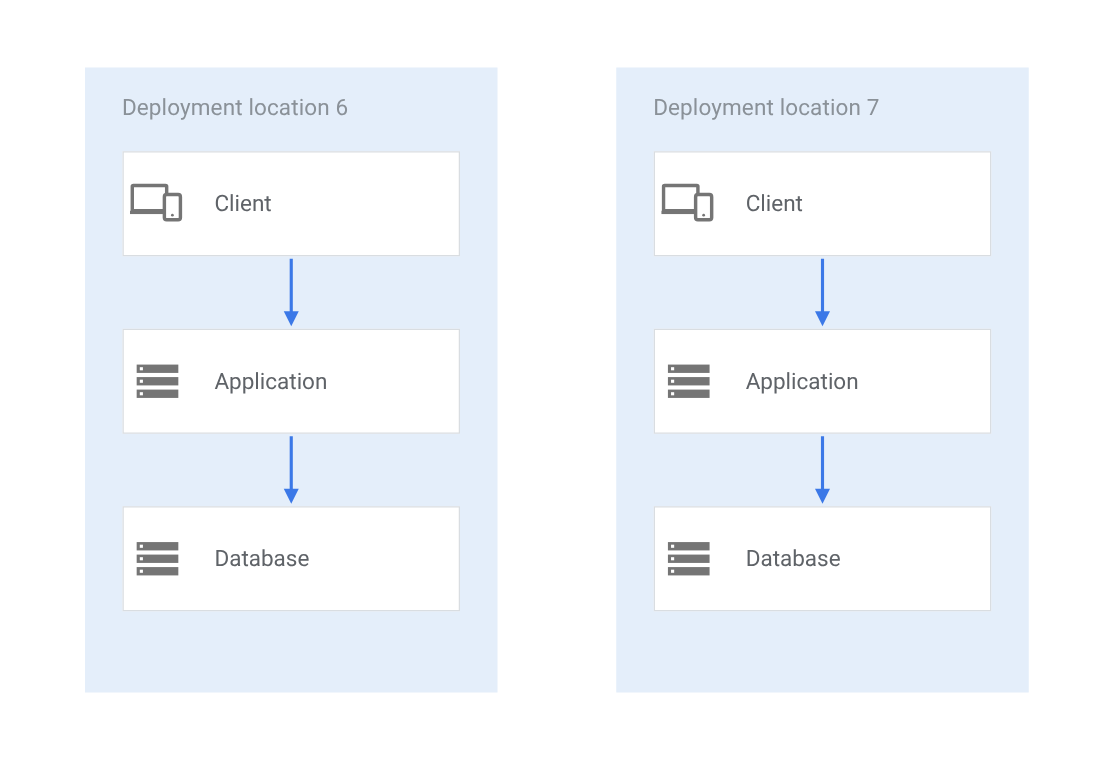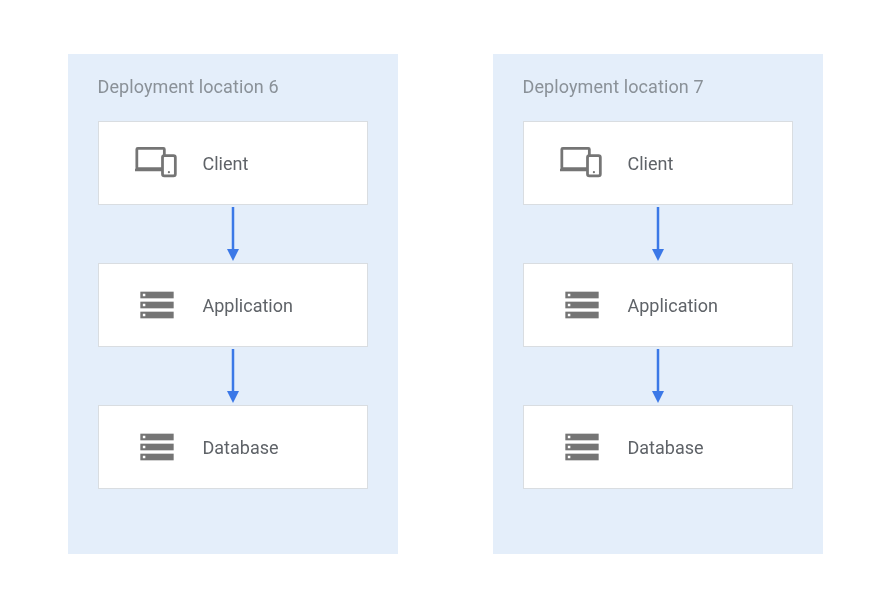--- a/index.html
+++ b/index.html
@@ -31,21 +31,21 @@
       font-weight: 400;
       margin-bottom: 24px;
       letter-spacing: 0.1px;
     }
     .tier-box {
       background: #ffffff;
       border: 1px solid #d9dde1;
       height: 84px;
       display: flex;
       align-items: center;
-      padding: 0 36px;
+      padding: 0 5px;
     }
     .tier-icon {
       width: 44px;
       height: 44px;
       flex-shrink: 0;
       margin-right: 24px;
       display: flex;
       align-items: center;
       justify-content: center;
     }

